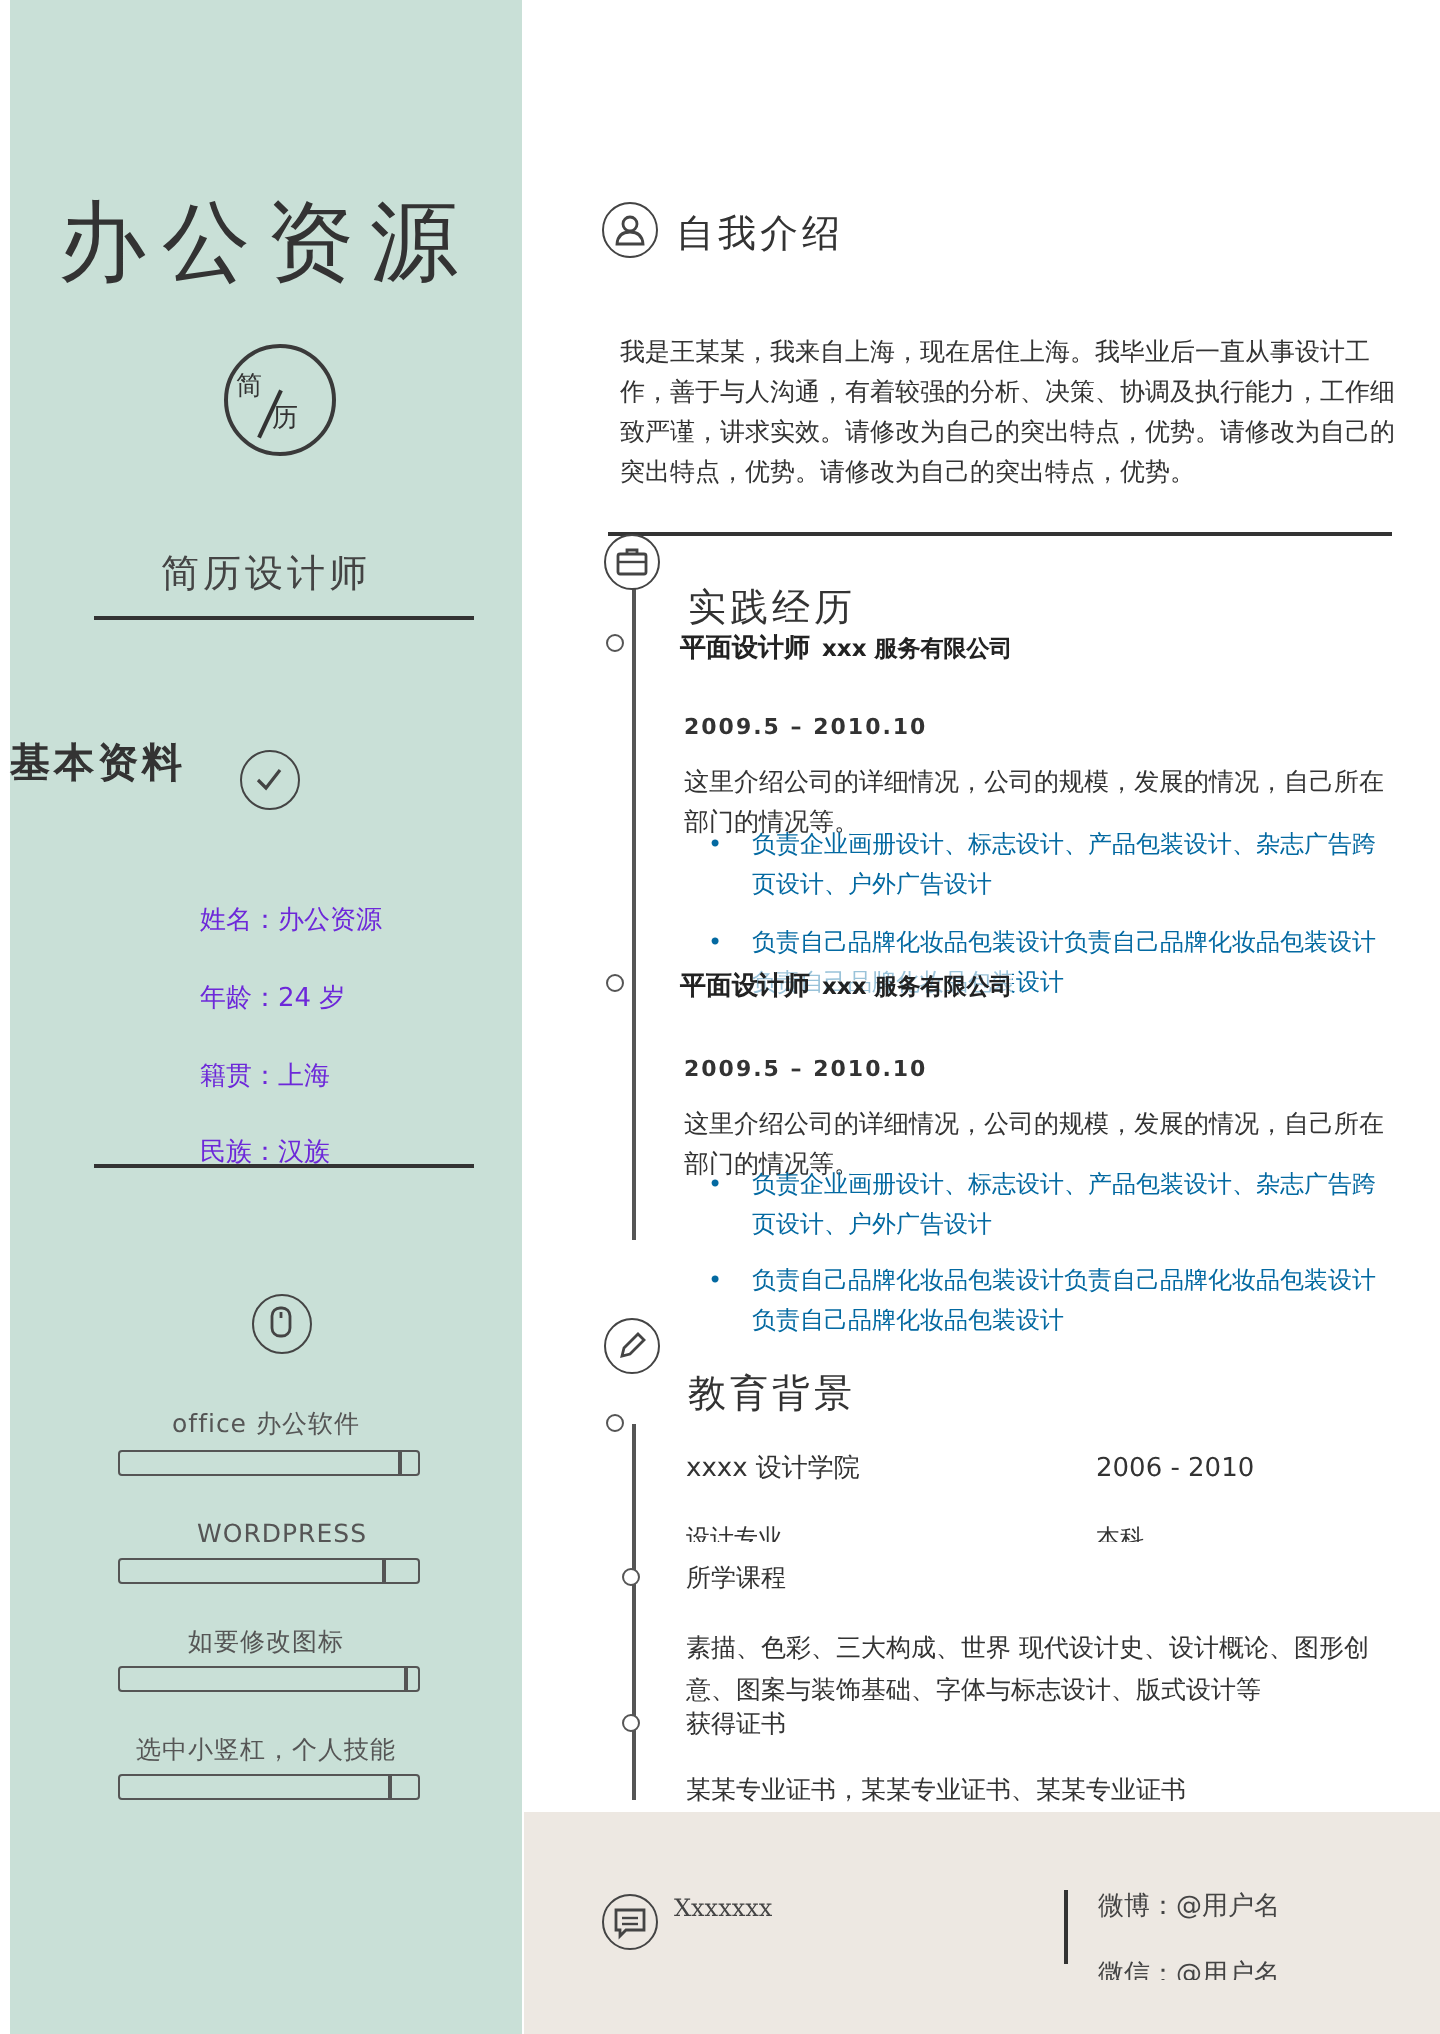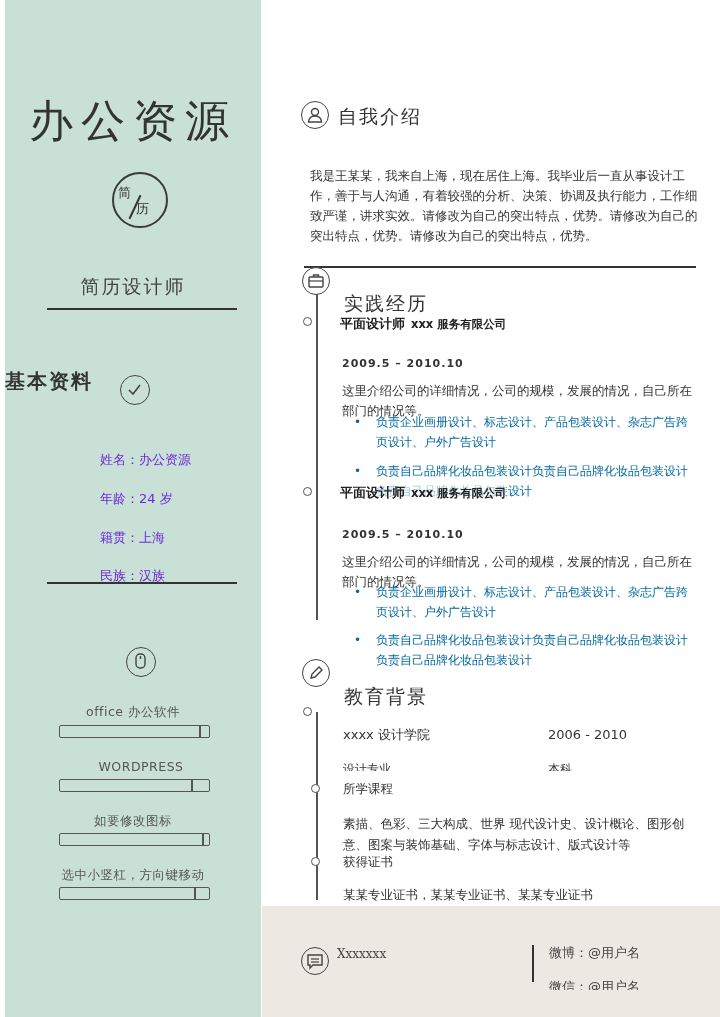--- a/index.html
+++ b/index.html
@@ -77,21 +77,21 @@
   <div class="skill-label" style="top:759px;padding-left:16px;">WORDPRESS</div>
   <div class="skill-bar" style="top:779px;">
       <div class="skill-divider" style="left:131px;"></div>
     </div>
 
   <div class="skill-label" style="top:813px;">如要修改图标</div>
   <div class="skill-bar" style="top:833px;">
       <div class="skill-divider" style="left:142px;"></div>
     </div>
 
-  <div class="skill-label" style="top:867px;">选中小竖杠，方向键移动</div>
+  <div class="skill-label" style="top:867px;">选中小竖杠，个人技能</div>
   <div class="skill-bar" style="top:887px;">
       <div class="skill-divider" style="left:134px;"></div>
     </div>
 </div>
 
 <div class="main-icon" style="left:301px; top:101px;">
   <svg width="20" height="20" viewBox="0 0 20 20">
       <circle cx="10" cy="7" r="3.5" stroke="#444" stroke-width="1.4" fill="none"></circle>
       <path d="M3.5 17 Q4 11 10 11 Q16 11 16.5 17 Z" stroke="#444" stroke-width="1.4" fill="none"></path>
     </svg>

